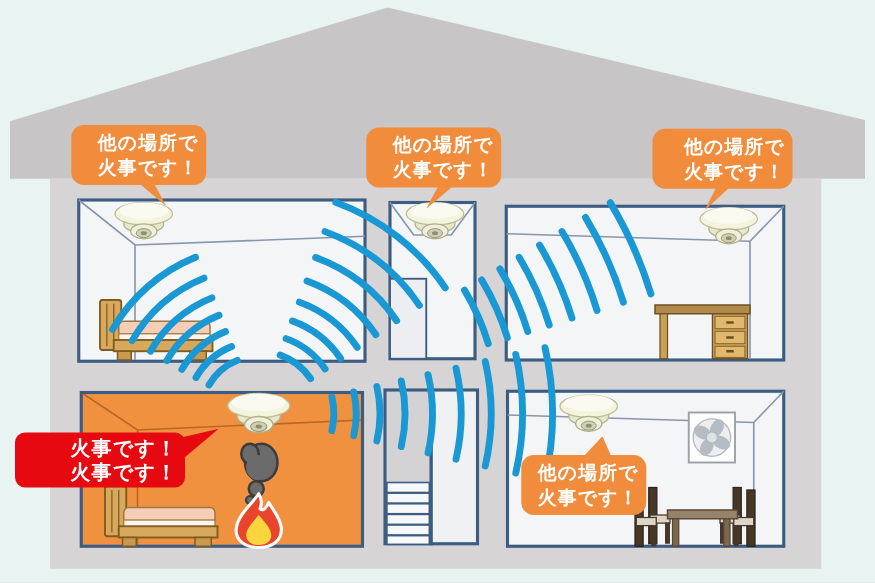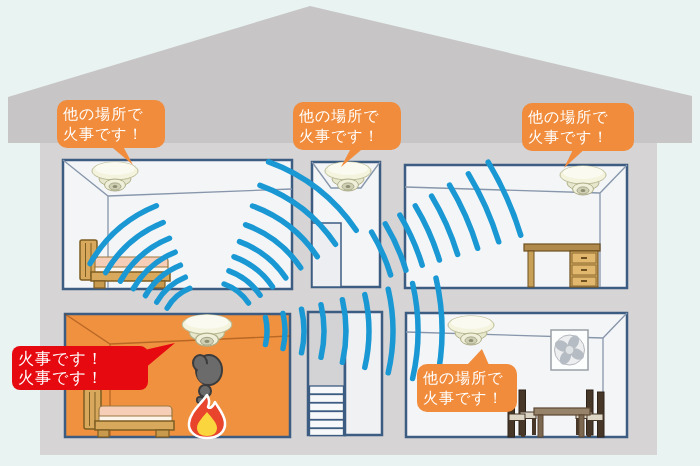--- a/index.html
+++ b/index.html
@@ -1,21 +1,21 @@
 <!DOCTYPE html>
 <html style="--background: #e9f3f1; --roof_gray: #c8c5c7; --wall_gray: #d6d4d5; --room_fill: #f3f5f7; --room_border: #3d5c82; --fire_room_fill: #f09140; --bubble_orange: #f08c3c; --bubble_red: #e60a10; --wave_blue: #1a98d4; --alarm_cream: #f2f2dc; --text_white: #ffffff;"><head>
 <meta charset="utf-8">
 <style>
   html,body{margin:0;padding:0;}
   body{background:var(--background,#e9f3f1);font-family:"DejaVu Sans",sans-serif;}
   #stage{position:relative;width:700px;height:466px;overflow:hidden;background:var(--background,#e9f3f1);}
   #stage svg{position:absolute;left:0;top:0;z-index:1;}
   .wave{fill:none;stroke:var(--wave_blue,#1a98d4);stroke-width:5.5;stroke-linecap:round;}
   .bubble{position:absolute;z-index:3;background:var(--bubble_orange,#f08c3c);color:var(--text_white,#fff);
-          font-weight:normal;font-size:15px;line-height:20px;text-align:left;border-radius:10px;
+          font-weight:bold;font-size:15px;line-height:20px;text-align:right;border-radius:10px;
           padding:4px 6px;letter-spacing:1px;}
   .bubble.red{background:var(--bubble_red,#e60a10);font-size:16px;line-height:19px;border-radius:8px;padding:3px 6px;}
   .tail{position:absolute;background:var(--bubble_orange,#f08c3c);}
   .tail.red{background:var(--bubble_red,#e60a10);}
   .t1{left:50px;bottom:-17px;width:26px;height:22px;clip-path:polygon(0 0,55% 0,100% 100%);}
   .t2{left:48px;bottom:-17px;width:26px;height:22px;clip-path:polygon(45% 0,100% 0,0 100%);}
   .t3{left:42px;bottom:-17px;width:24px;height:22px;clip-path:polygon(45% 0,100% 0,0 100%);}
   .t4{right:-27px;top:-3px;width:36px;height:26px;clip-path:polygon(0 32%,100% 0,14% 100%);}
   .t5{left:50px;top:-15px;width:22px;height:16px;clip-path:polygon(0 100%,100% 100%,68% 0);}
   .line{display:block;}

